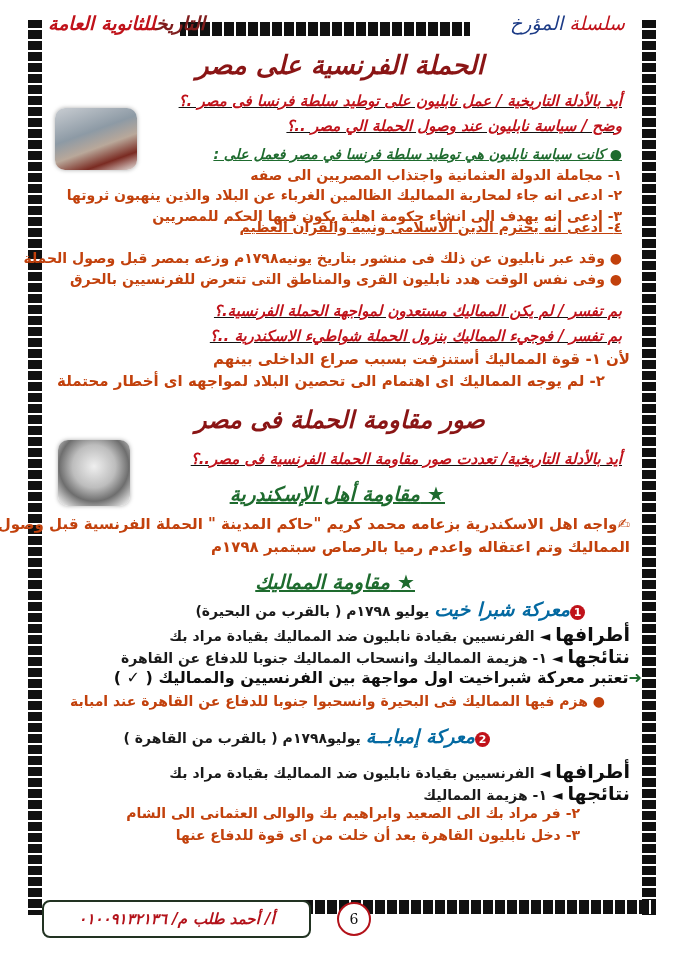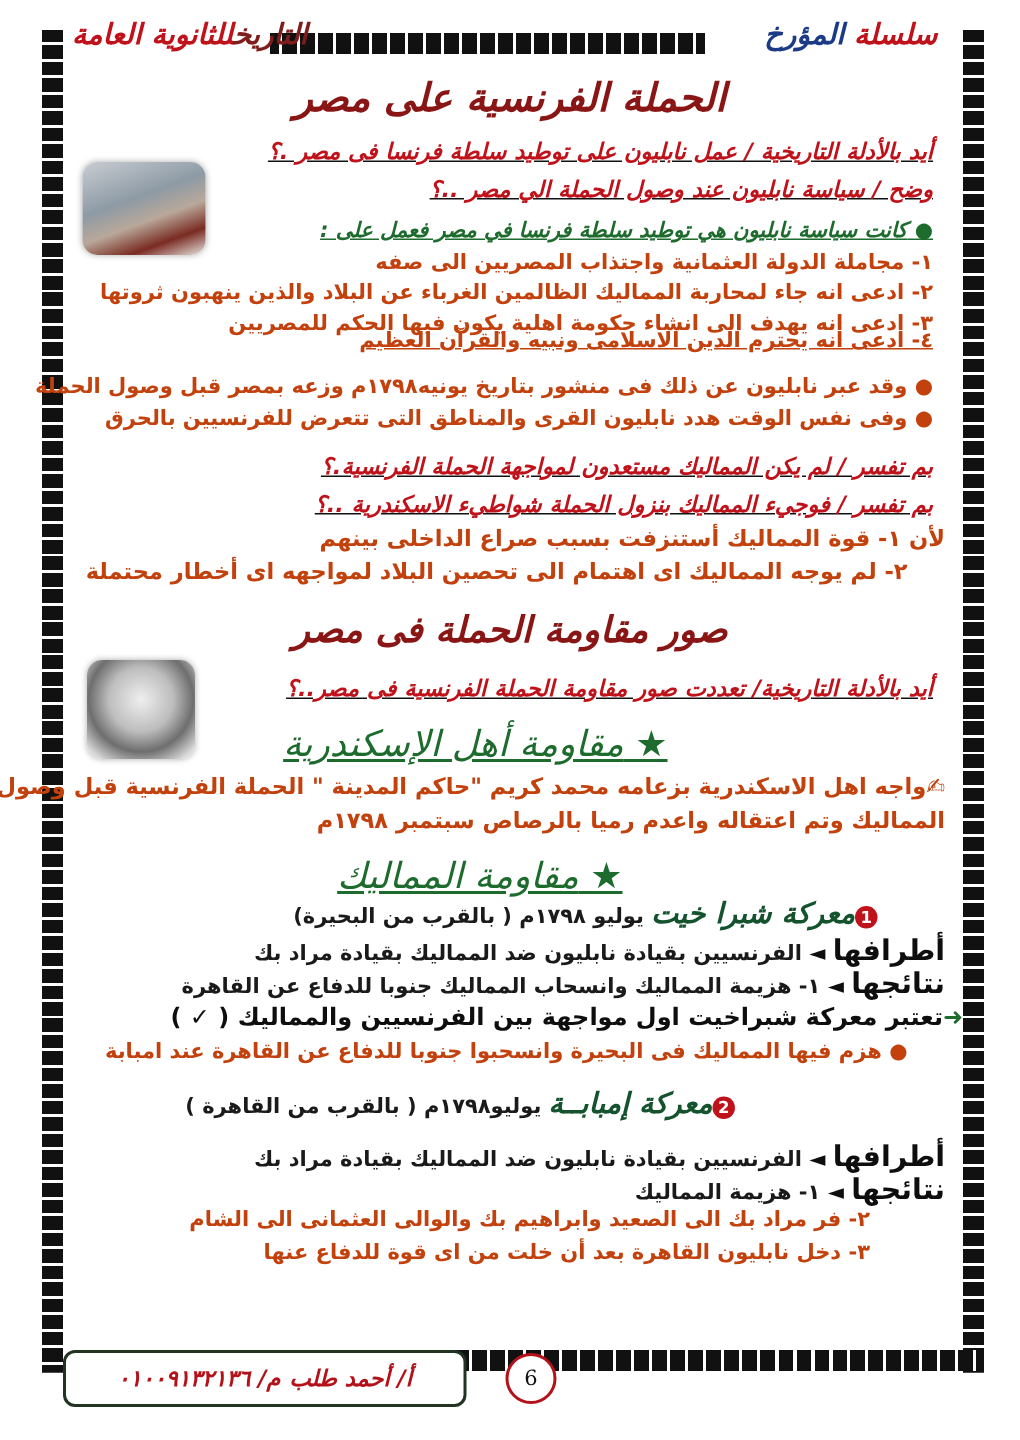--- a/index.html
+++ b/index.html
@@ -14,35 +14,35 @@
   .frame-left { left:28px; height:895px; }
   .frame-right { right:24px; height:895px; }
   .frame-top {
     position:absolute; top:22px; left:180px; width:290px; height:14px; background:#111;
     background-image:repeating-linear-gradient(90deg,#111 0 6px,#fff 6px 8px,#111 8px 12px);
   }
   .frame-bottom {
     position:absolute; top:900px; left:235px; right:24px; height:14px; background:#111;
     background-image:repeating-linear-gradient(90deg,#111 0 6px,#fff 6px 8px,#111 8px 12px);
   }
-  .hdr-series { position:absolute; top:12px; right:55px; font-size:19px; font-weight:bold; font-style:italic; color:#c0121a; }
+  .hdr-series { position:absolute; top:12px; right:55px; font-size:19px; font-weight:normal; font-style:italic; color:#c0121a; }
   .hdr-series .accent { color:#1c3b86; }
   .hdr-subject { position:absolute; top:12px; left:48px; font-size:19px; font-weight:bold; font-style:italic; color:#c0121a; }
   .hdr-subject .accent { color:#7f1d1d; }
 
   .title-main { position:absolute; top:50px; left:0; right:0; text-align:center; font-size:26px; font-weight:bold; font-style:italic; color:#8a1515; font-family:"DejaVu Serif", serif; }
   .q-line { position:absolute; right:58px; font-size:15px; font-weight:bold; font-style:italic; color:#c0121a; text-decoration:underline; text-decoration-color:#111; }
   .body-line { position:absolute; right:58px; font-size:14px; font-weight:bold; color:#c2410c; white-space:nowrap; }
   .green-line { position:absolute; right:58px; font-size:14px; font-weight:bold; font-style:italic; color:#1e6b2e; text-decoration:underline; white-space:nowrap; }
   .bullet { color:#1e6b2e; }
   .sec-title { position:absolute; left:0; right:0; text-align:center; font-size:24px; font-weight:bold; font-style:italic; color:#8a1515; font-family:"DejaVu Serif", serif; }
-  .sub-title { position:absolute; font-size:24px; font-weight:normal; font-style:italic; color:#1e6b2e; text-decoration:underline; }
+  .sub-title { position:absolute; font-size:20px; font-weight:bold; font-style:italic; color:#1e6b2e; text-decoration:underline; }
   .sub-title .star { color:#1e6b2e; }
   .battle { position:absolute; right:58px; font-size:14px; font-weight:bold; color:#1a1a1a; white-space:nowrap; }
-  .battle .name { color:#14532d; font-style:italic; font-size:19px; }
+  .battle .name { color:#0369a1; font-style:italic; font-size:19px; }
   .battle .num { display:inline-block; width:15px; height:15px; border-radius:50%; background:#c0121a; color:#fff; font-size:11px; text-align:center; line-height:15px; vertical-align:middle; }
   .label-big { font-size:19px; color:#0e0e0e; }
   .arrow { color:#0e0e0e; }
   .big-line { position:absolute; right:50px; font-size:16px; font-weight:bold; color:#0e0e0e; white-space:nowrap; }
 
   .portrait { position:absolute; border-radius:10px; box-shadow:0 0 4px #aaa; overflow:hidden; }
   .portrait.napoleon { left:55px; top:108px; width:82px; height:62px; background:linear-gradient(160deg,#c9cdd2 0%,#8d9aa5 40%,#b9a89a 60%,#7a2b22 80%,#e8e6e3 100%); }
   .portrait.karim { left:58px; top:440px; width:72px; height:66px; background:radial-gradient(circle at 50% 40%,#efefef 0%,#bdbdbd 40%,#6e6e6e 65%,#dcdcdc 90%); }
 
   .footer-box { position:absolute; left:42px; top:900px; width:265px; height:34px; border:2px solid #223322; border-radius:8px; background:#fff; display:flex; align-items:center; justify-content:center; gap:6px; color:#b3121a; font-weight:bold; font-style:italic; font-size:15px; }

